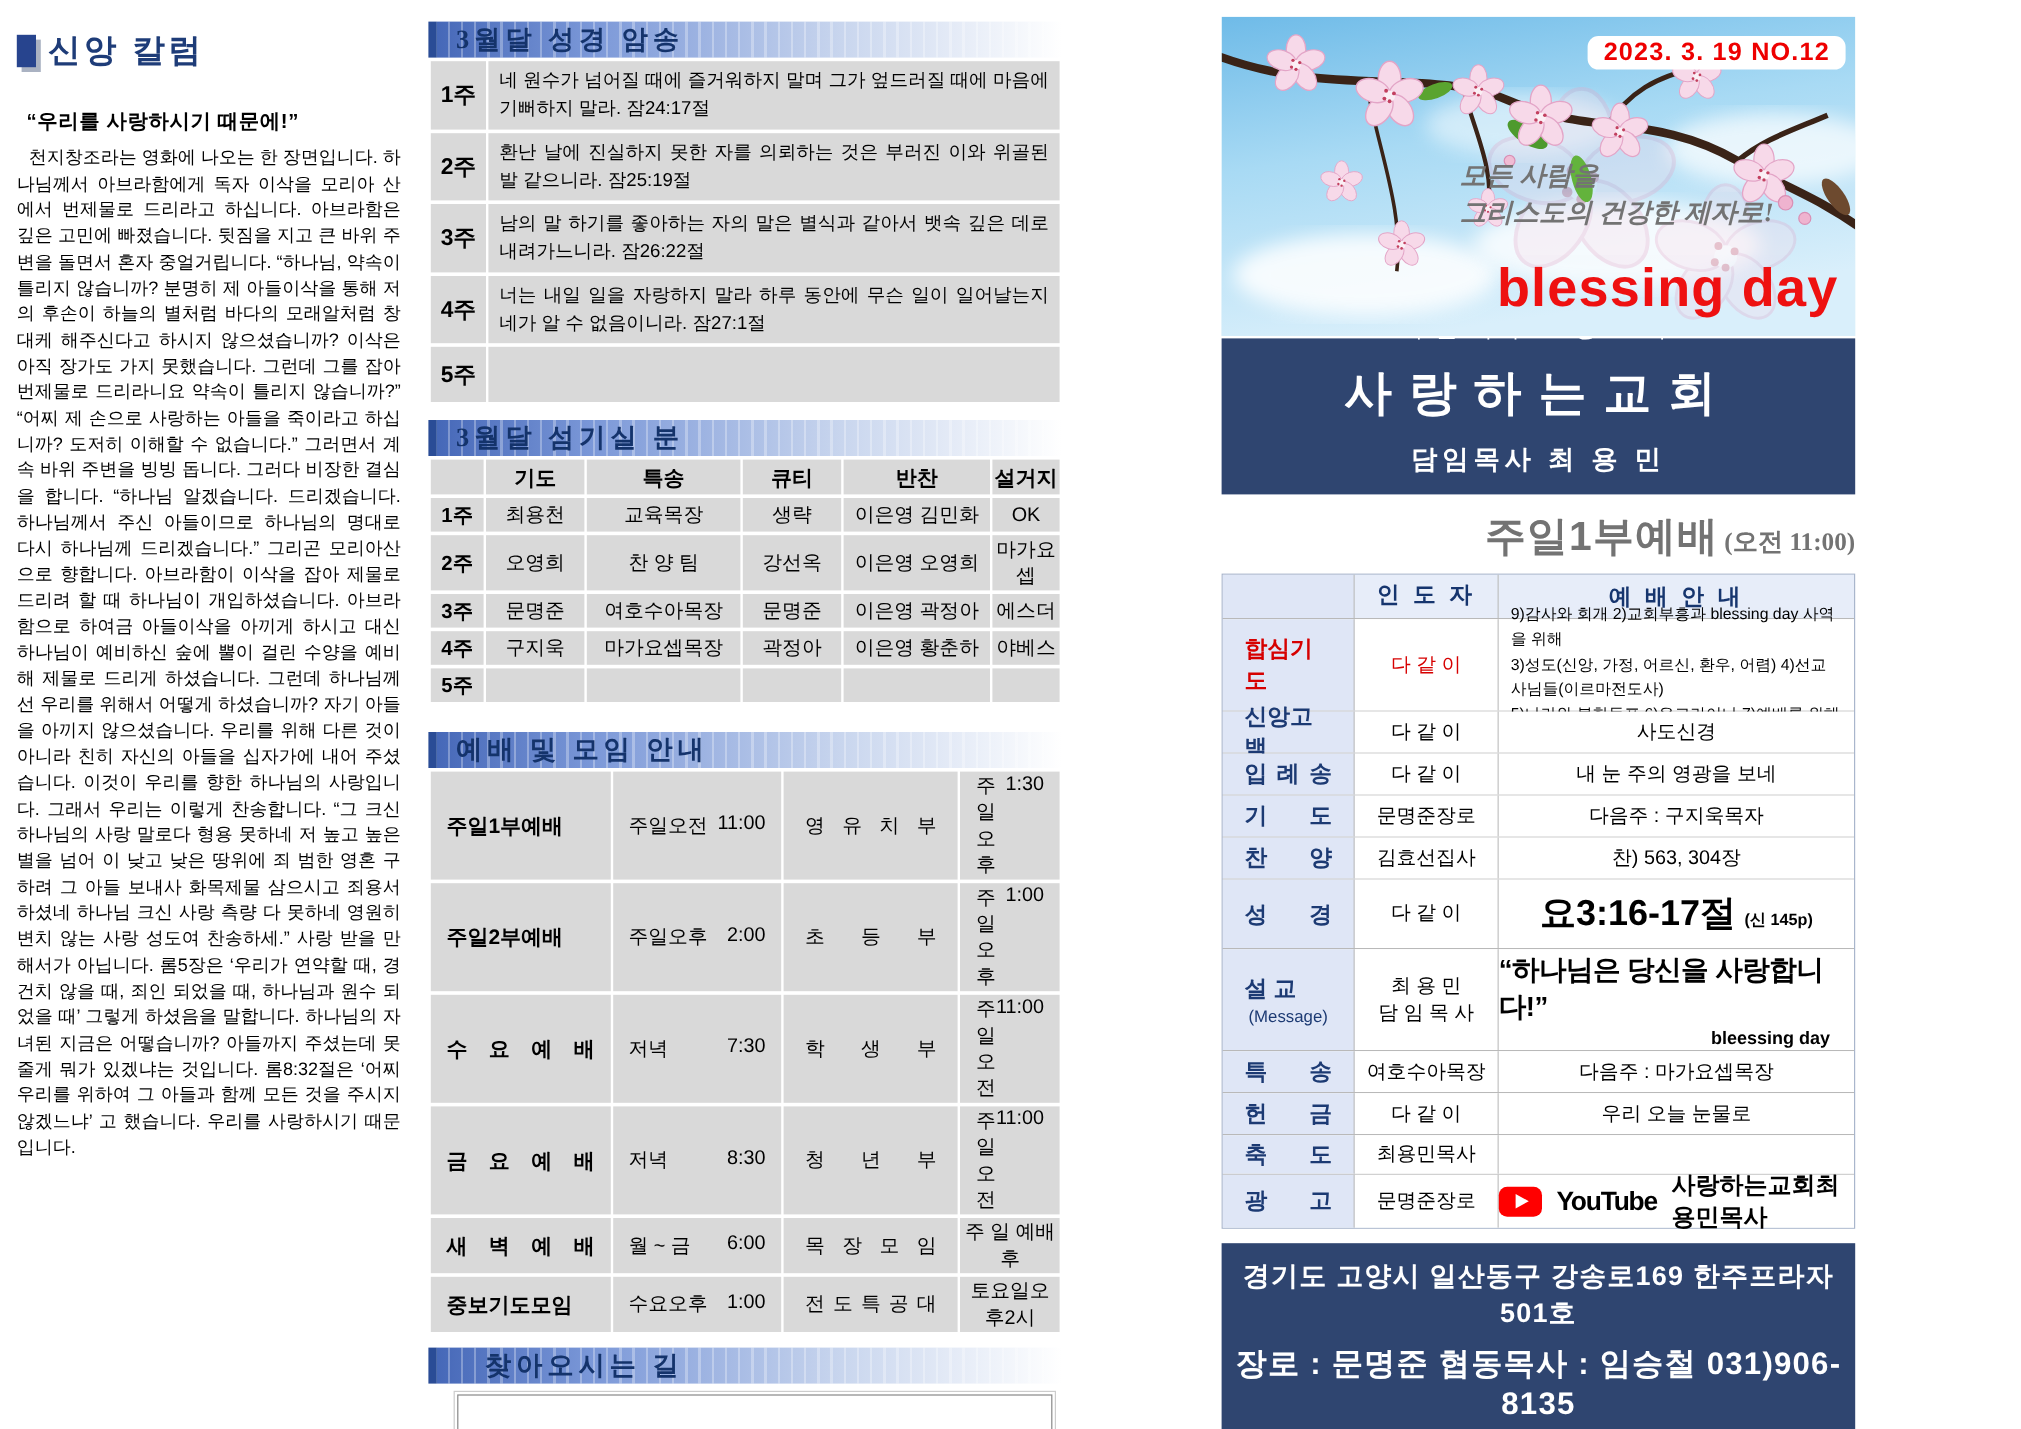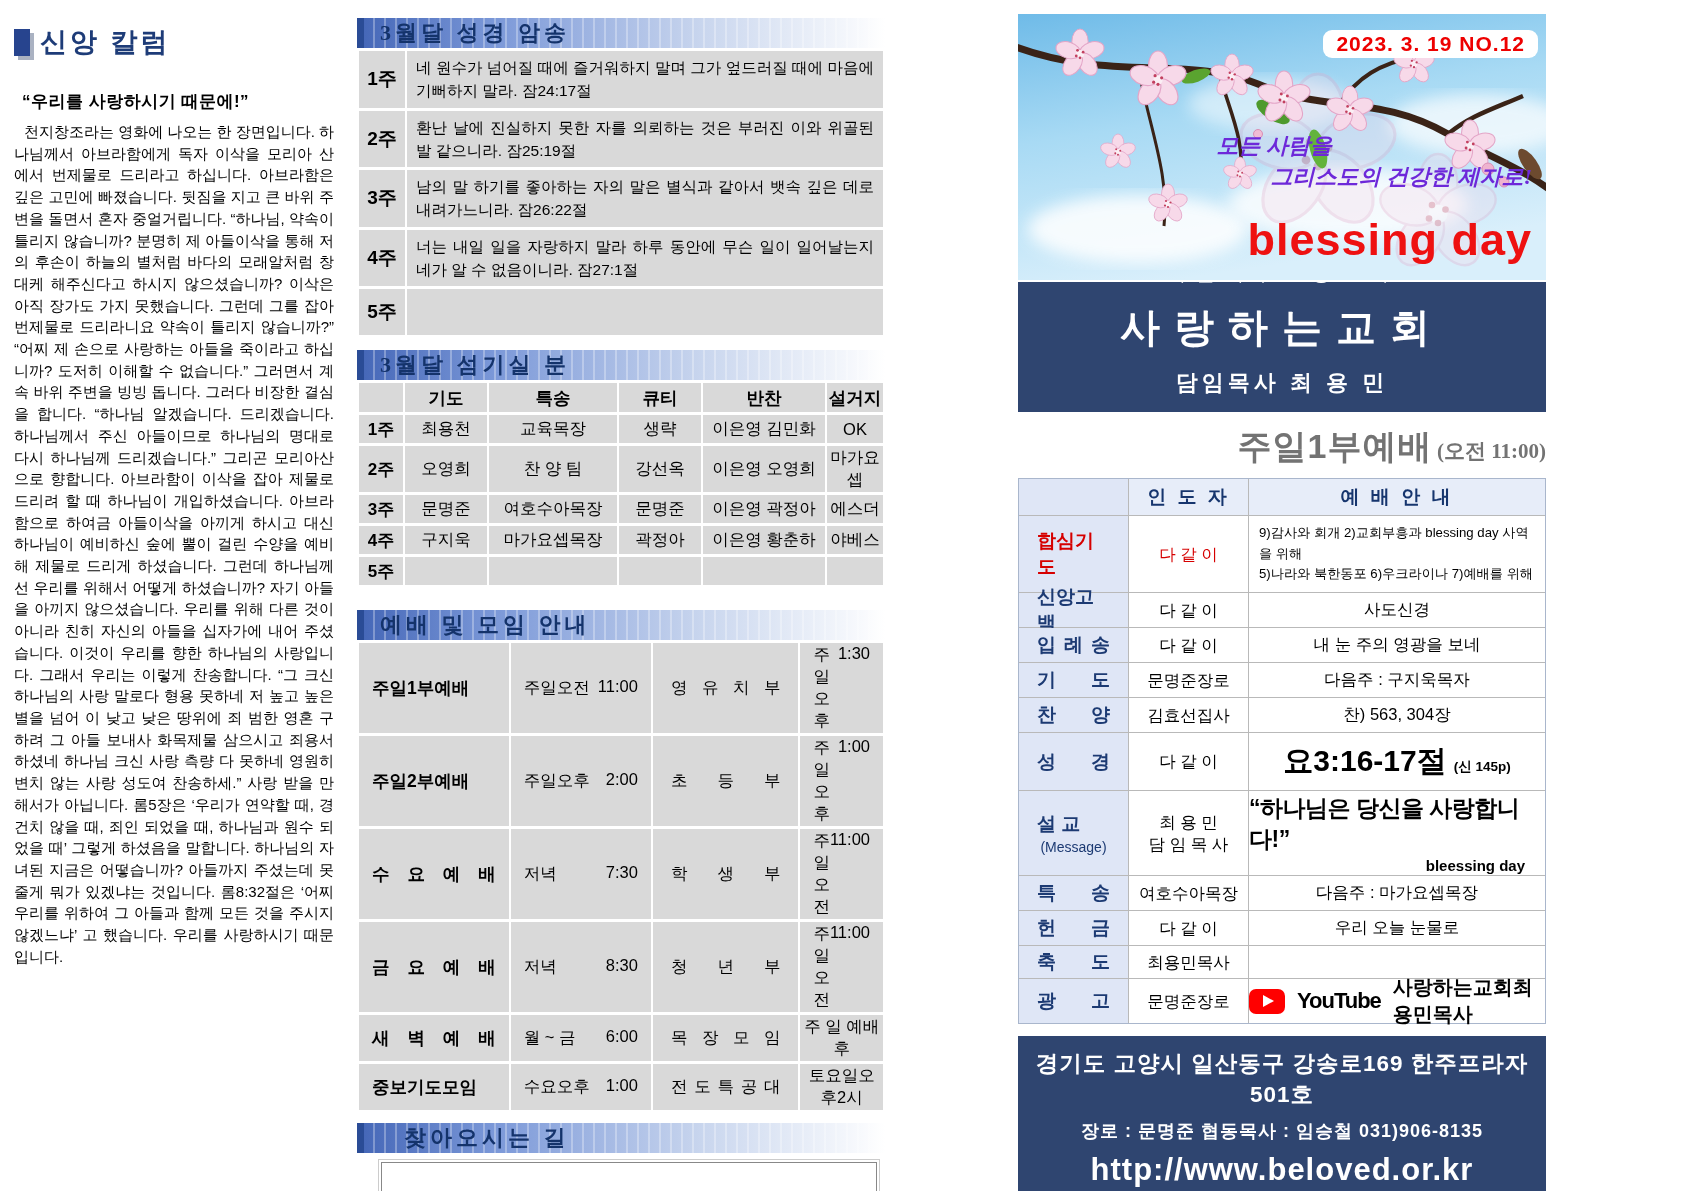--- a/index.html
+++ b/index.html
@@ -43,23 +43,23 @@
   .mlabel{font-size:13px;font-weight:bold;fill:#111;font-family:"Liberation Sans",sans-serif;}
   .msmall{font-size:8px;font-weight:bold;fill:#333;}
   .mchurch{font-size:24px;font-weight:bold;fill:#222;letter-spacing:1px;font-family:"Liberation Serif",serif;}
   .mfloor{font-size:13px;font-weight:bold;fill:#222;}
 
   
   .panel{position:absolute;left:1018px;top:14px;width:528px;}
   .hero{height:266px;position:relative;overflow:hidden;background:#bfe4f6;}
   .badge{position:absolute;top:16px;right:8px;background:#fff;border-radius:9px;padding:2px 13px;
          color:#ee0000;font-weight:bold;font-size:21px;letter-spacing:1px;}
-  .slogan{position:absolute;top:116px;right:14px;text-align:right;
+  .slogan{position:absolute;top:116px;right:14px;text-align:left;
           font-family:"Liberation Serif","DejaVu Serif",serif;font-style:italic;font-weight:bold;
-          font-size:22px;line-height:31px;color:#6d28d9;}
+          font-size:22px;line-height:31px;color:#737373;}
   .slogan .s1{padding-right:200px;white-space:nowrap;}
   .blessing{position:absolute;bottom:14px;right:14px;color:#ee1111;font-size:45px;font-weight:bold;letter-spacing:1px;}
 
   .navy{background:#2f4570;color:#fff;text-align:center;}
   .navy1{margin-top:2px;height:130px;display:flex;flex-direction:column;justify-content:center;gap:13px;}
   .denom{font-size:20px;letter-spacing:9px;font-family:"Liberation Serif",serif;}
   .chname{font-size:40px;font-weight:bold;letter-spacing:14px;white-space:nowrap;}
   .pastor{font-size:22px;font-weight:bold;letter-spacing:4px;}
   .pastor-en{font-size:20px;letter-spacing:3px;font-family:"Liberation Serif",serif;}
 
@@ -90,21 +90,21 @@
   .sermon-sub{align-self:flex-end;padding-right:20px;font-size:15px;font-weight:bold;margin-top:2px;}
   .adrow{display:flex;align-items:center;gap:12px;}
   .yt-icon{width:36px;height:25px;background:#f00;border-radius:7px;position:relative;display:inline-block;flex:0 0 auto;}
   .yt-icon::after{content:"";position:absolute;left:14px;top:6.5px;border-left:11px solid #fff;
                   border-top:6px solid transparent;border-bottom:6px solid transparent;}
   .yt-word{font-size:22px;font-weight:900;letter-spacing:-1px;font-family:"Liberation Sans",sans-serif;}
   .yt-ch{font-size:20px;font-weight:900;}
 
   .pfoot{margin-top:12px;padding:12px 0 13px;}
   .f1{font-size:22.5px;font-weight:bold;letter-spacing:1px;}
-  .f2{font-size:18px;font-weight:bold;margin-top:9px;letter-spacing:1px;}
+  .f2{font-size:26px;font-weight:bold;margin-top:9px;letter-spacing:1px;}
   .f3{font-size:31px;font-weight:900;margin-top:9px;letter-spacing:1px;}
 </style>
 </head>
 <body>
 
 <div class="col-left">
   <div class="col-title">
     <span class="title-block"></span>
     <span>신앙 칼럼</span>
   </div>
@@ -442,20 +442,21 @@
       <div class="oc3">예 배 안 내</div>
     </div>
     <div class="orow red h-pray">
       <div class="oc1">
           <span class="sp">합심기도</span>
         </div>
       <div class="oc2">다 같 이</div>
       <div class="oc3">
         <div class="pray-lines">
           <div>9)감사와 회개   2)교회부흥과 blessing day 사역을 위해</div>
+          <div>3)성도(신앙, 가정, 어르신, 환우, 어렴) 4)선교사님들(이르마전도사)</div>
           <div>5)나라와 북한동포   6)우크라이나   7)예배를 위해</div>
         </div>
       </div>
     </div>
     <div class="orow h-sm">
       <div class="oc1">
           <span class="sp">신앙고백</span>
         </div>
       <div class="oc2">다 같 이</div>
       <div class="oc3">사도신경</div>

